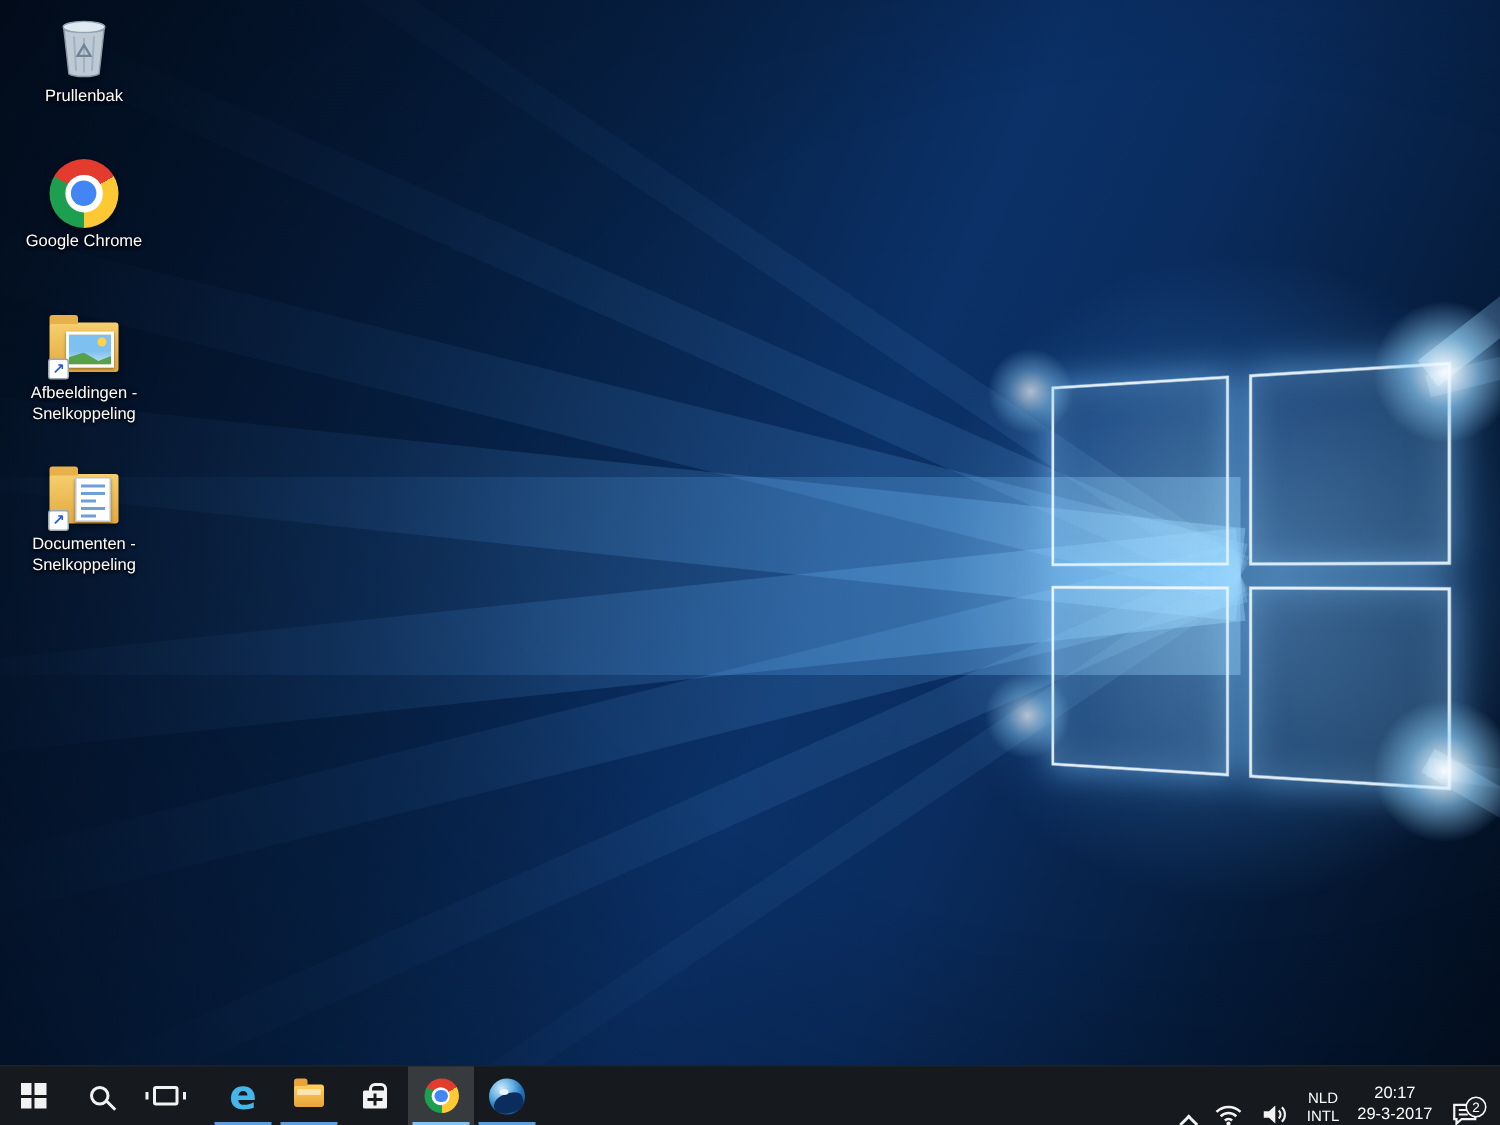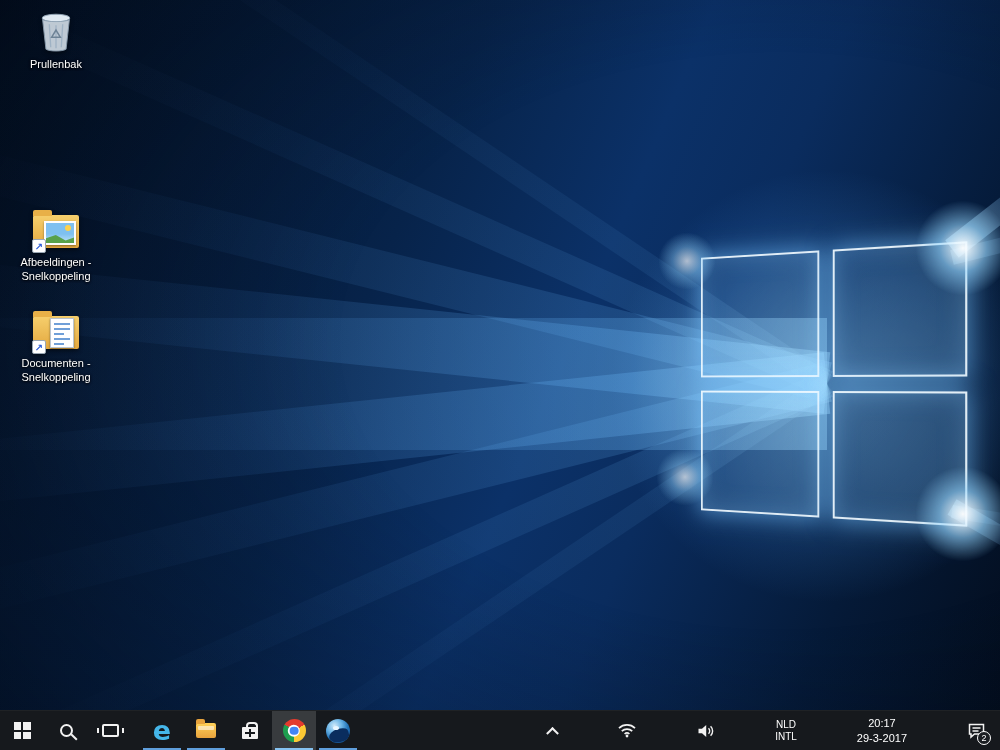--- a/index.html
+++ b/index.html
@@ -120,21 +120,21 @@
   .chrome-sm { width:23px; height:23px; }
   .tbird { position:relative; width:24px; height:24px; border-radius:50%; overflow:hidden;
     background:radial-gradient(circle at 35% 28%, #cfe9fa 0%, #6ab4e6 32%, #2273b8 58%, #0c3a7a 100%); }
   .tbird::before { content:""; position:absolute; left:3px; top:10px; width:20px; height:13px; background:#0a2d5e;
     border-radius:60% 40% 45% 55%; transform:rotate(-14deg); }
   .tbird::after { content:""; position:absolute; left:7px; top:7px; width:6px; height:4px; background:#eaf6ff; border-radius:50%; }
 
   
   .tray { margin-left:auto; display:flex; align-items:center; padding-right:8px; }
   .tray-item { height:40px; border:none; background:transparent; color:#fff; cursor:pointer;
-    display:flex; flex-direction:column; align-items:center; justify-content:center; padding:0 6px; position:relative;margin-left:48px; }
+    display:flex; flex-direction:column; align-items:center; justify-content:flex-end; padding:0 6px; position:relative; }
   .chev { width:9px; height:9px; border-left:2px solid #f2f2f2; border-top:2px solid #f2f2f2;
     transform:rotate(45deg) translate(2px,2px); }
   .lang span { display:block; font-size:10px; line-height:1.2; text-align:center; }
   .clock span { display:block; font-size:11px; line-height:1.3; text-align:center; }
   .badge { position:absolute; right:1px; bottom:6px; width:14px; height:14px; border-radius:50%;
     background:#1b1e22; border:1px solid #fff; color:#fff; font-size:9px; line-height:12px; text-align:center; }
 </style>
 </head>
 <body>
 
@@ -172,20 +172,26 @@
       <svg viewBox="0 0 48 48" width="46" height="48">
         <ellipse cx="24" cy="10.5" rx="14.5" ry="4" fill="#dfe9f2" stroke="#8fa3b5" stroke-width="1"></ellipse>
         <path d="M10 12 C14 15 34 15 38 12 L34.5 43 C31 45.5 17 45.5 13.5 43 Z" fill="#cdd9e4" opacity="0.93" stroke="#8fa3b5" stroke-width="1"></path>
         <path d="M17 17 L18.5 41 M24 18 L24 42 M31 17 L29.5 41" stroke="#9fb2c4" stroke-width="1.4" fill="none"></path>
         <path d="M24 23 l4.5 7.5 h-9 z" fill="none" stroke="#6e8396" stroke-width="1.6"></path>
       </svg>
     </div>
     <div class="desk-label">Prullenbak</div>
   </div>
 
+  <div class="desk-icon" style="top:102px">
+    <div class="art">
+      <div class="chrome-ball chrome-lg"></div>
+    </div>
+    <div class="desk-label">Google Chrome</div>
+  </div>
 
   <div class="desk-icon" style="top:203px">
     <div class="art">
       <div class="folder-wrap">
         <div class="folder-back"></div>
         <div class="photo">
             <div class="sun"></div>
             <div class="hill"></div>
           </div>
         <div class="shortcut">↗</div>

